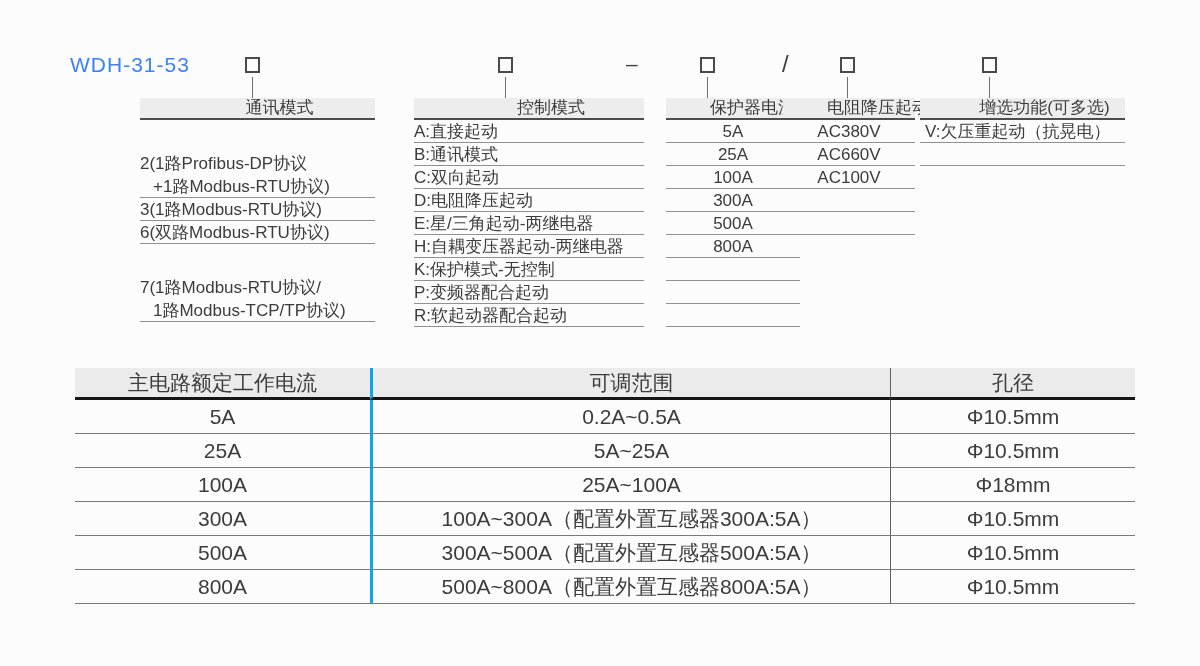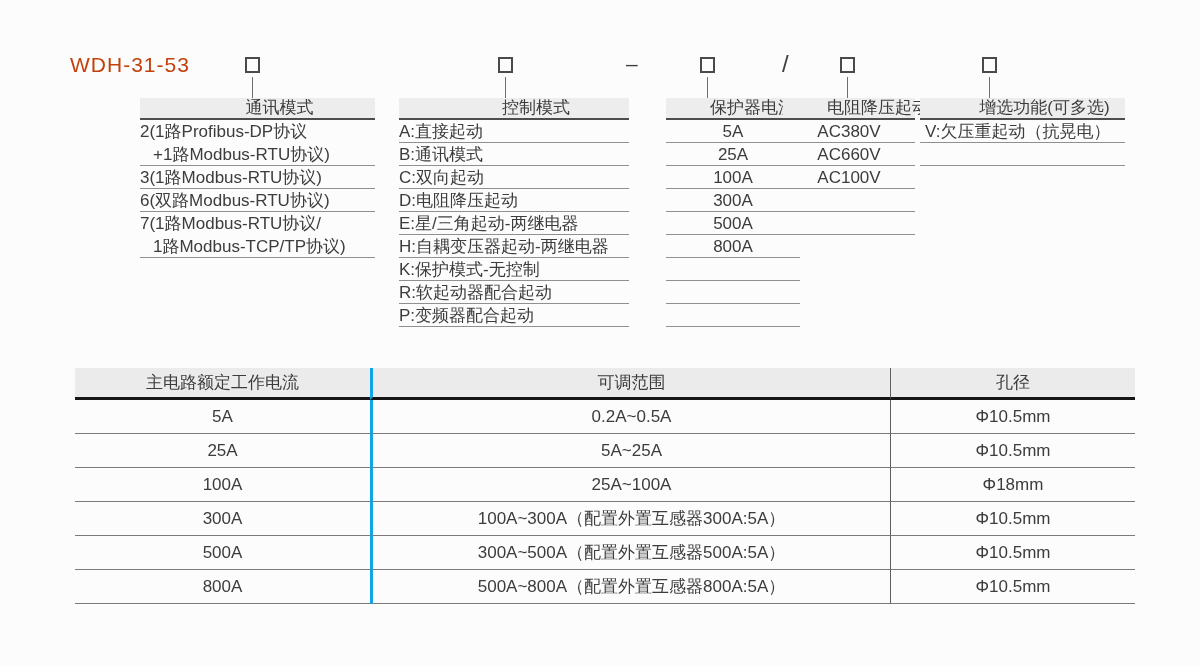--- a/index.html
+++ b/index.html
@@ -6,21 +6,21 @@
   html,body { background:#ffffff; }
   .page {
     position:relative; width:1200px; height:666px;
     background:#fcfcfc; overflow:hidden;
     font-family:"Liberation Sans","DejaVu Sans",sans-serif;
     color:#3c3c3c;
   }
   
   .model-code {
     position:absolute; left:70px; top:53px;
-    font-size:21px; font-weight:500; letter-spacing:1px; color:#c2410c;
+    font-size:21px; font-weight:500; letter-spacing:1px; color:#3b82f6;
     white-space:nowrap;
   }
   .opt-box {
     position:absolute; top:57px; width:15px; height:16px;
     border:2px solid #4a4a4a; background:transparent;
   }
   .sep {
     position:absolute; color:#3f3f3f; white-space:nowrap;
   }
   .sep.dash { left:626px; top:52px; font-size:21px; }
@@ -31,27 +31,27 @@
   .col { position:absolute; top:98px; }
   .col-header {
     height:22px; line-height:20px; background:#ededed;
     border-bottom:2px solid #4d4d4d; text-align:center;
     font-size:17px; white-space:nowrap;padding-left:44px;
   }
   .item {
     height:23px; line-height:23px; border-bottom:1px solid #909090;
     font-size:17px; white-space:nowrap; overflow:visible;
   }
-  .item.noline { border-bottom:none; }
+  .item.noline { border-bottom:none;margin-top:32px; }
   .item.indent { padding-left:13px; }
   .item.center { text-align:center; }
   
   .spec-table { position:absolute; left:75px; top:368px; width:1060px; }
   .trow { display:flex; width:1060px; }
-  .trow > div { text-align:center; white-space:nowrap; font-size:17px; }
+  .trow > div { text-align:center; white-space:nowrap; font-size:21px; }
   .tc1 { width:295px; }
   .tc2 { width:520px; border-left:3px solid #0ea5e9; }
   .tc3 { width:245px; border-left:1px solid #5f5f5f; }
   .thead-row > div {
     height:32px; line-height:29px; background:#ebebeb;
     border-bottom:3px solid #161616;
   }
   .tbody-row > div {
     height:34px; line-height:33px;
     border-bottom:1px solid #7a7a7a;
@@ -81,31 +81,31 @@
   <div class="col" style="left:140px; width:235px;">
     <div class="col-header">通讯模式</div>
     <div class="item noline">2(1路Profibus-DP协议</div>
     <div class="item indent">+1路Modbus-RTU协议)</div>
     <div class="item">3(1路Modbus-RTU协议)</div>
     <div class="item">6(双路Modbus-RTU协议)</div>
     <div class="item noline">7(1路Modbus-RTU协议/</div>
     <div class="item indent">1路Modbus-TCP/TP协议)</div>
   </div>
 
-  <div class="col" style="left:399px; width:230px;">
+  <div class="col" style="left:414px; width:230px;">
     <div class="col-header">控制模式</div>
     <div class="item">A:直接起动</div>
     <div class="item">B:通讯模式</div>
     <div class="item">C:双向起动</div>
     <div class="item">D:电阻降压起动</div>
     <div class="item">E:星/三角起动-两继电器</div>
     <div class="item">H:自耦变压器起动-两继电器</div>
     <div class="item">K:保护模式-无控制</div>
+    <div class="item">P:变频器配合起动</div>
     <div class="item">R:软起动器配合起动</div>
-    <div class="item">P:变频器配合起动</div>
   </div>
 
   <div class="col" style="left:638px; width:134px;margin-left:28px;">
     <div class="col-header">保护器电流规格</div>
     <div class="item center">5A</div>
     <div class="item center">25A</div>
     <div class="item center">100A</div>
     <div class="item center">300A</div>
     <div class="item center">500A</div>
     <div class="item center">800A</div>

